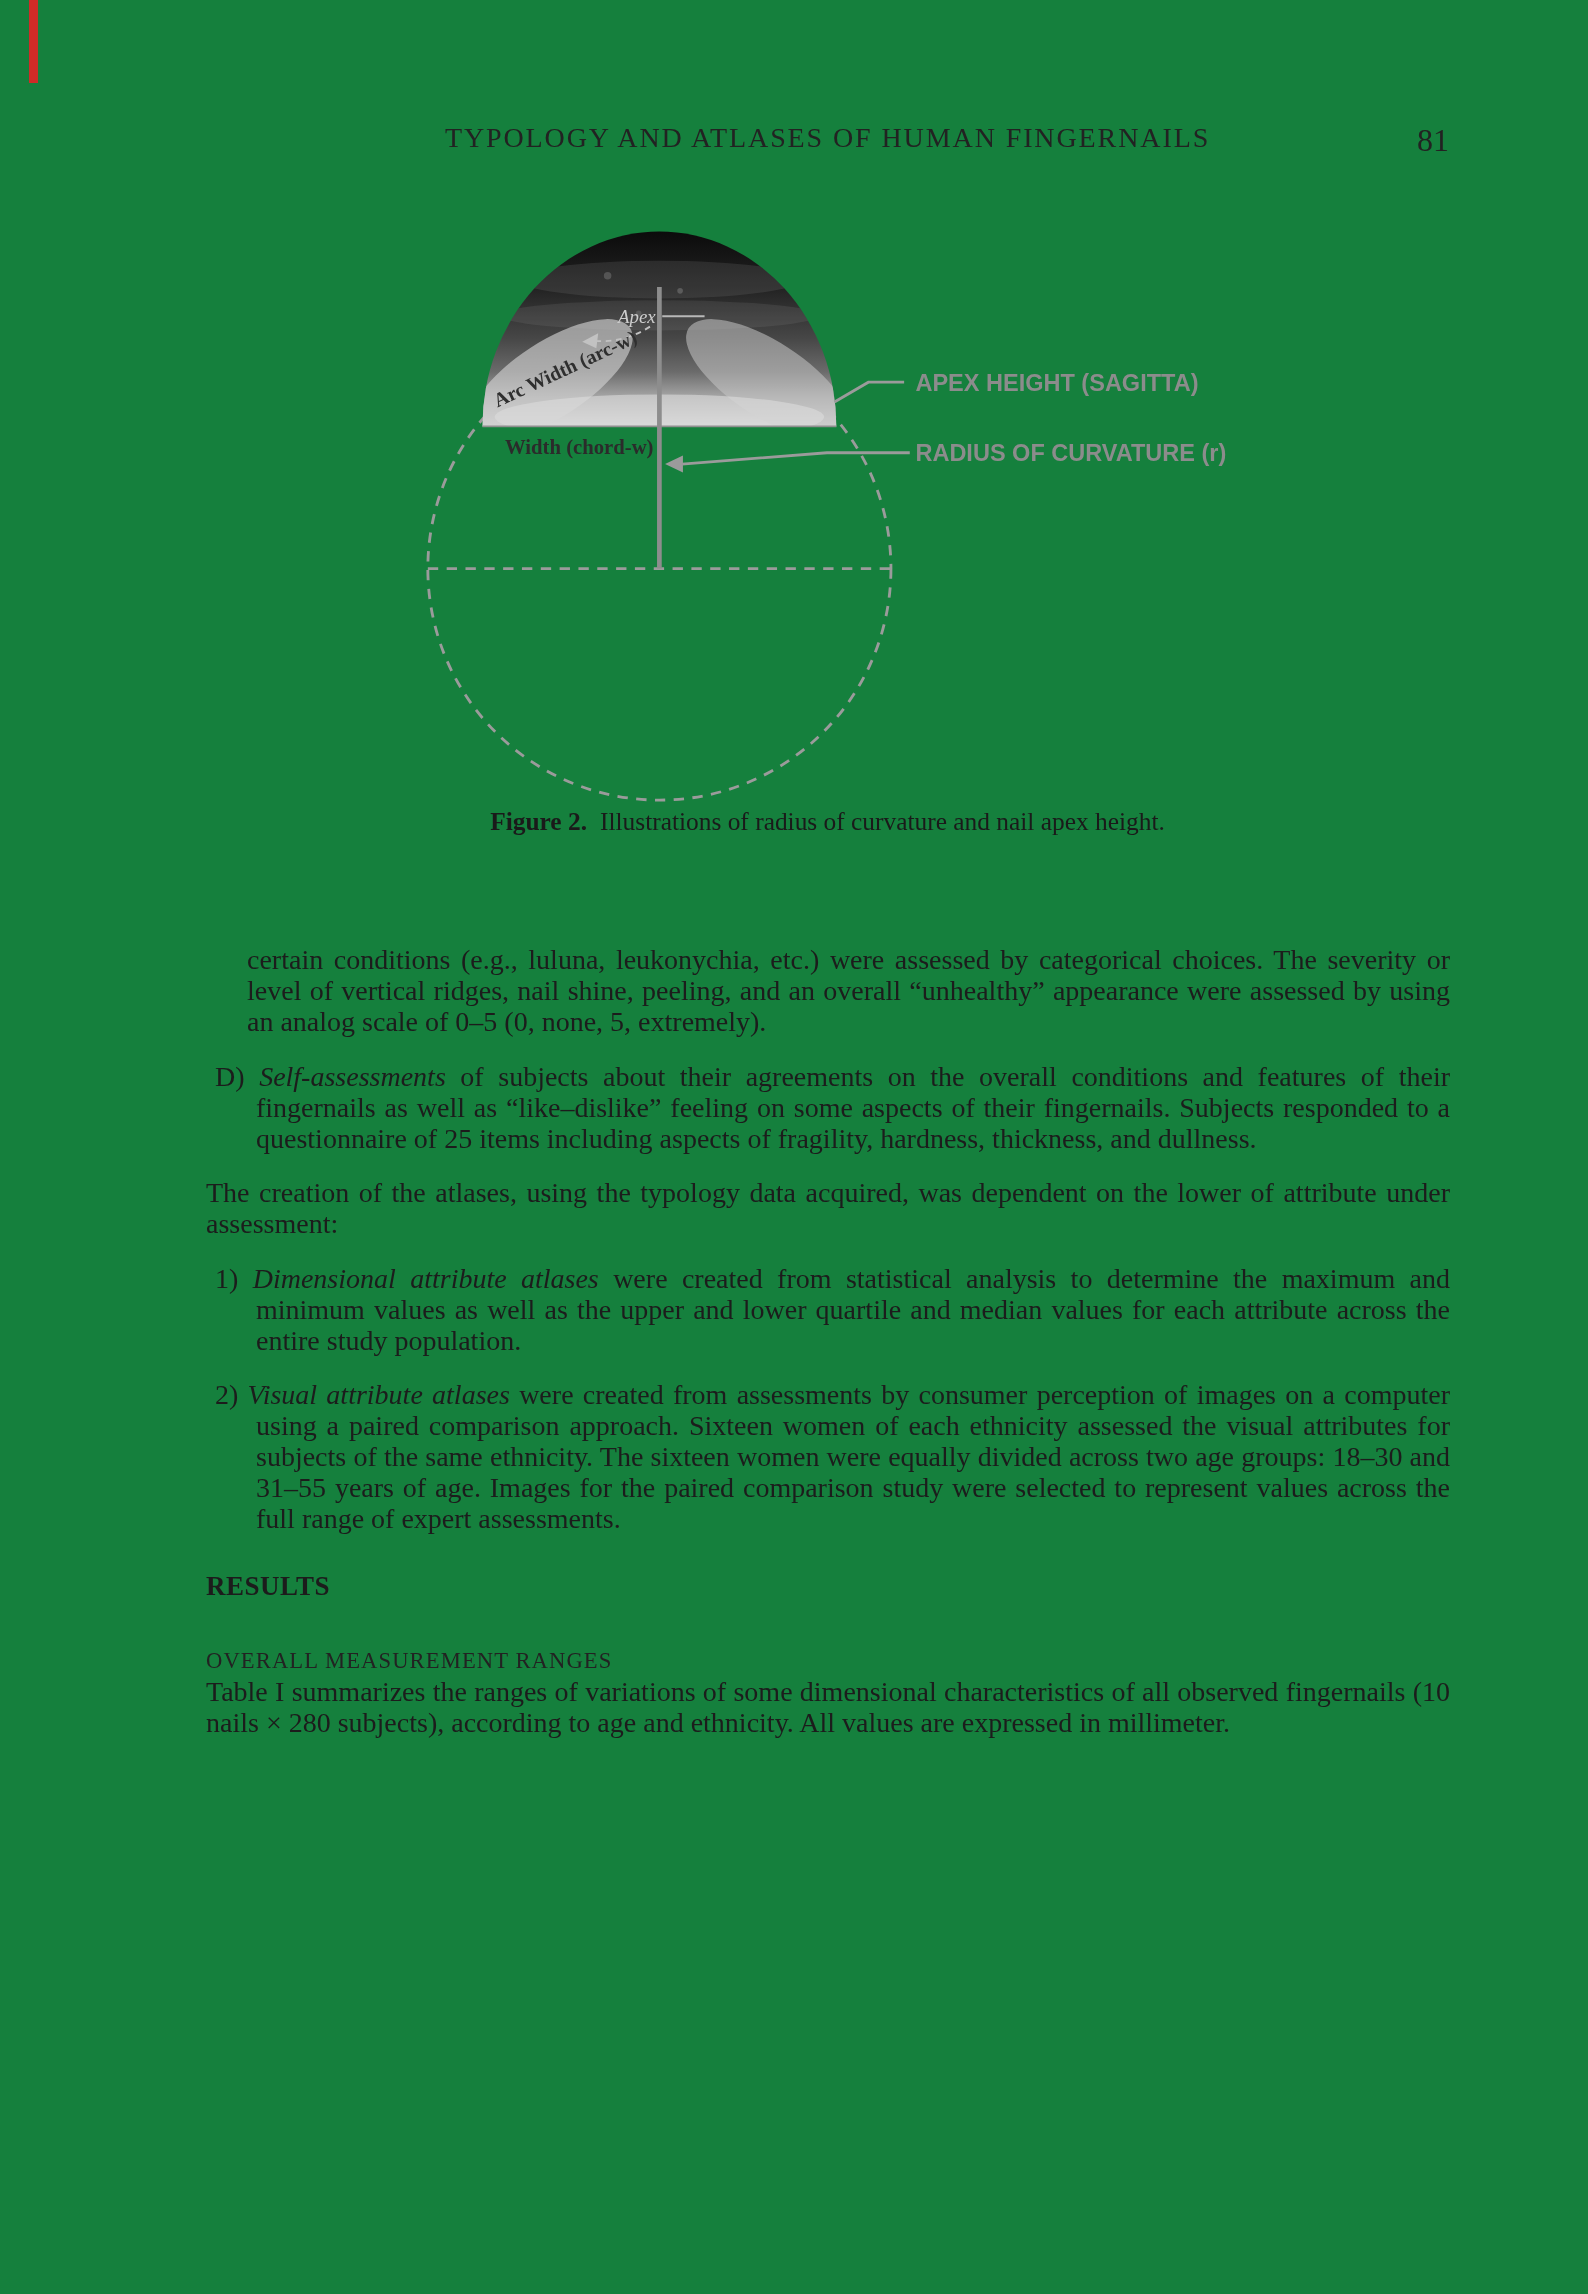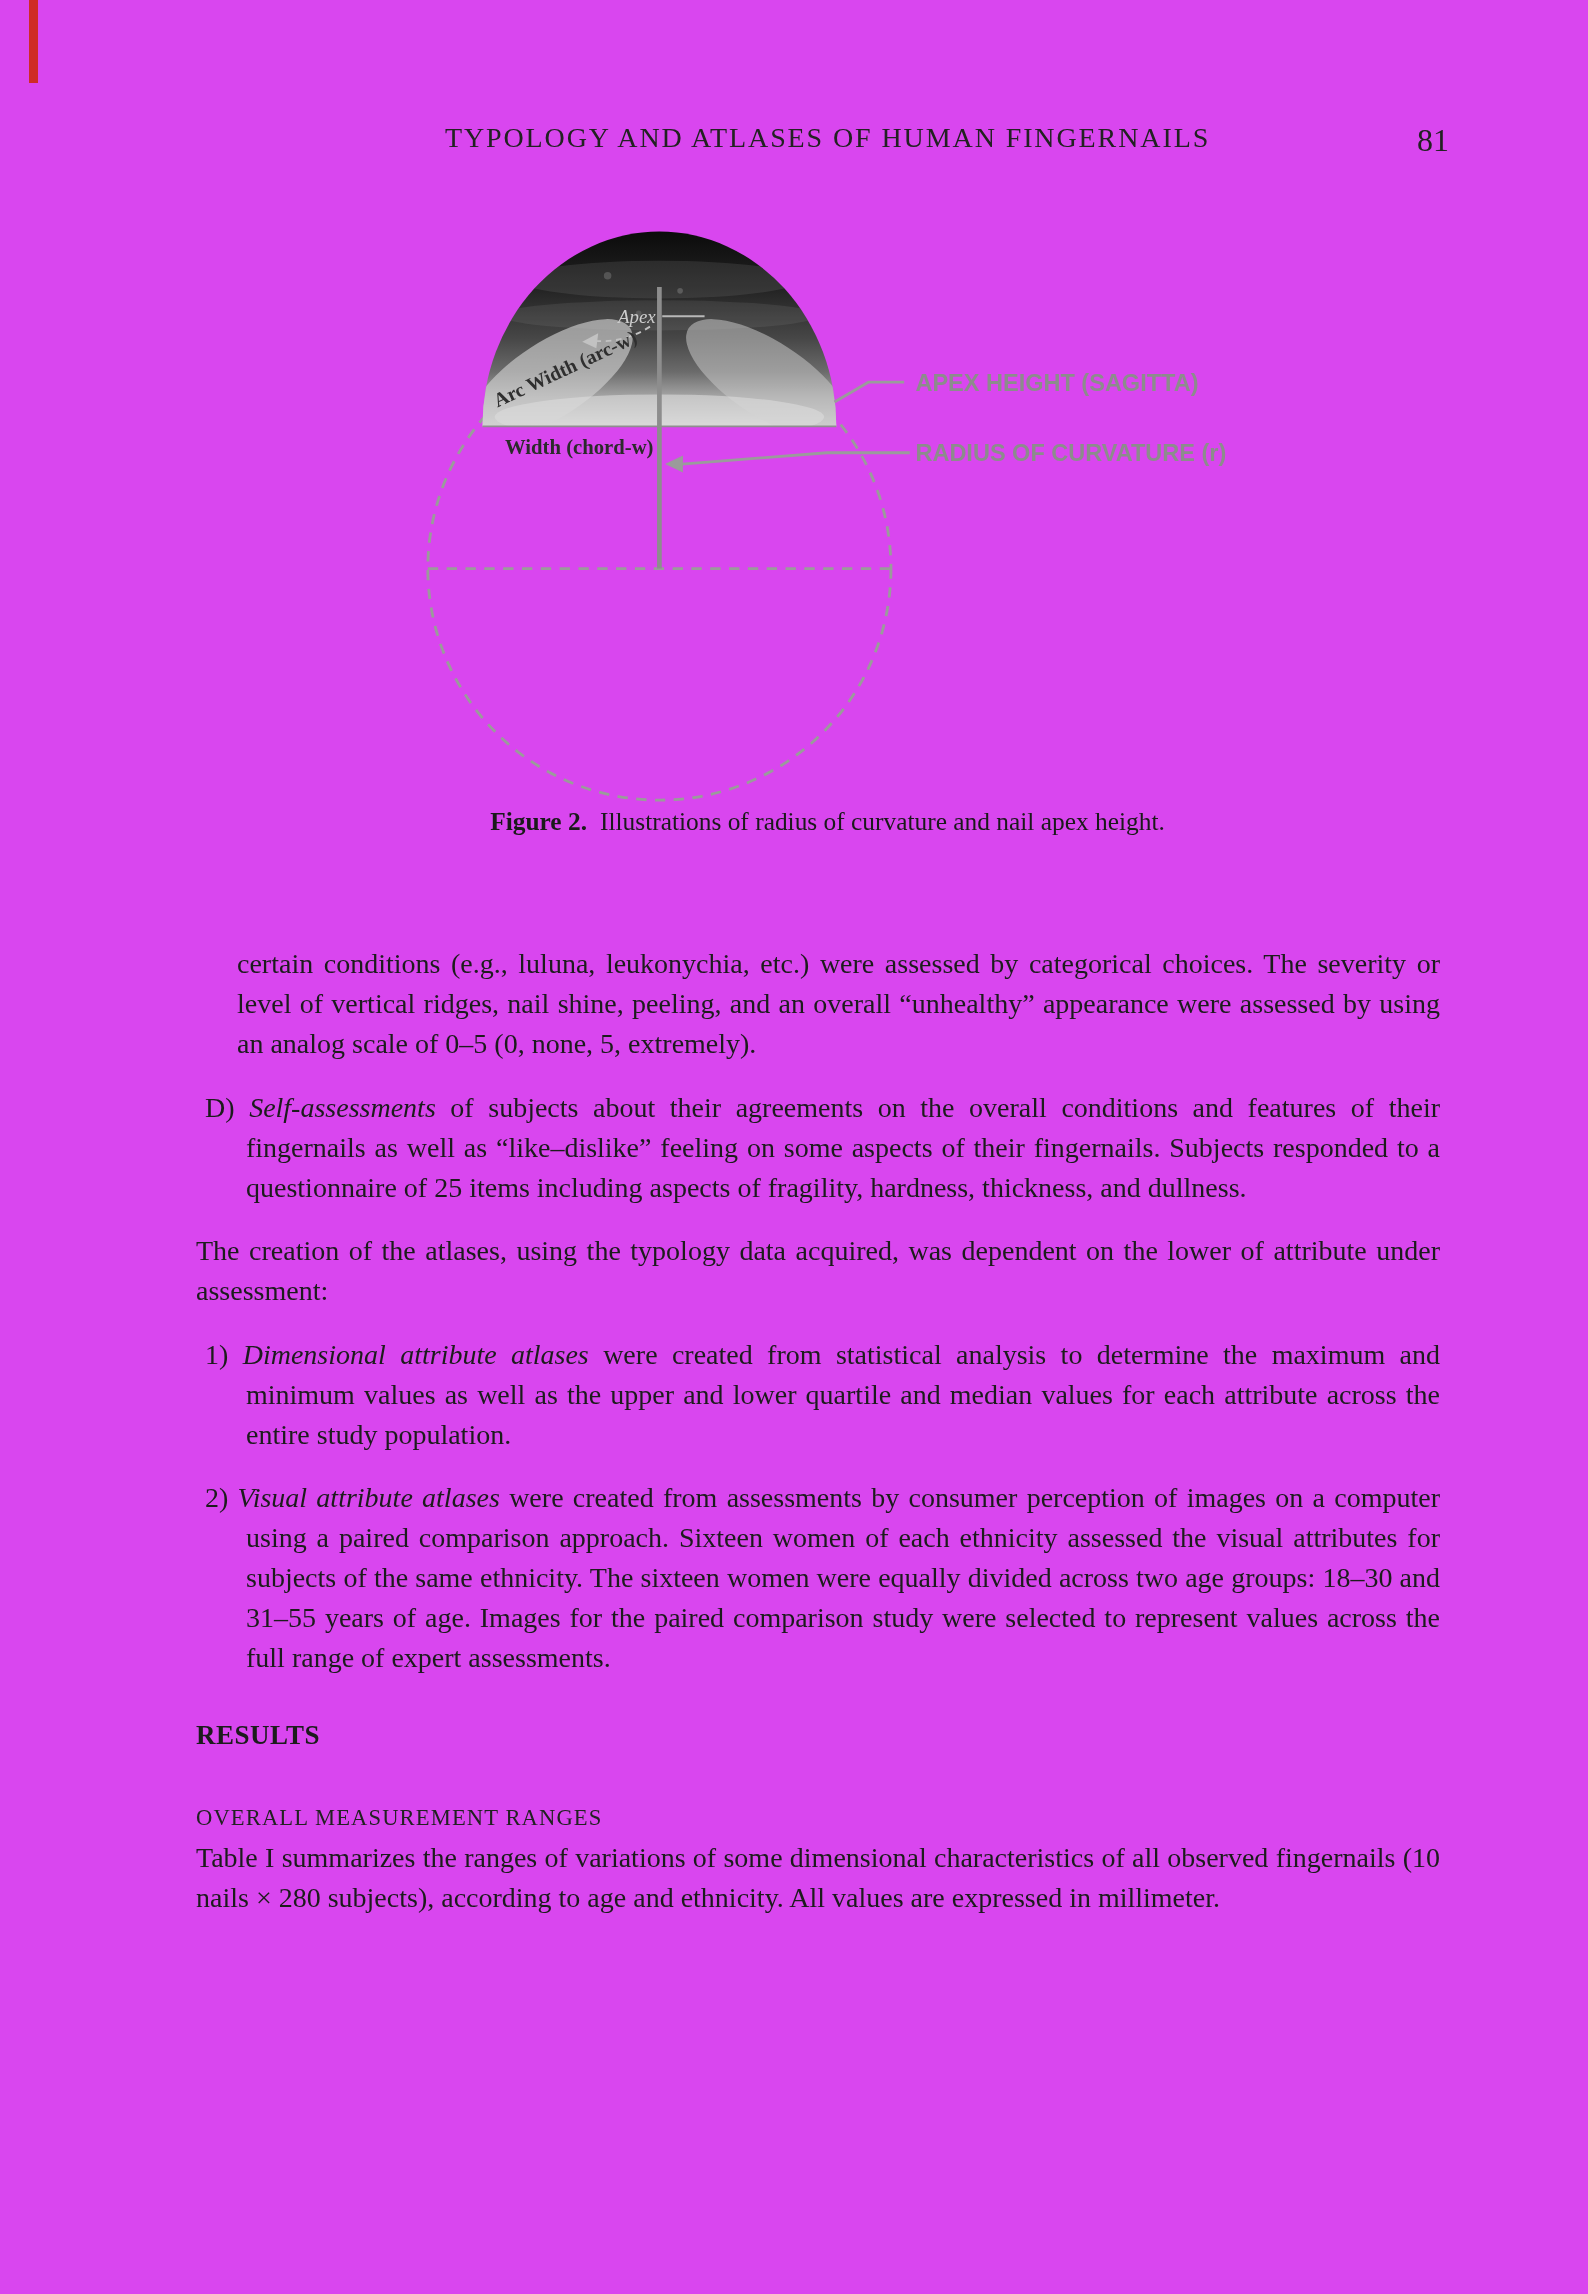--- a/index.html
+++ b/index.html
@@ -3,21 +3,21 @@
 <meta charset="utf-8">
 <title>Typology and Atlases of Human Fingernails — p. 81</title>
 <style>
   * { margin:0; padding:0; box-sizing:border-box; }
   html,body { background:#e9e9e9; }
   body {
     width:1589px; height:2295px; position:relative;
     font-family:"Liberation Serif", serif; color:#1c1c1c;
   }
   .page {
-    position:absolute; inset:0; background:#d946ef; overflow:hidden;
+    position:absolute; inset:0; background:#15803d; overflow:hidden;
   }
   .red-mark {
     position:absolute; left:29px; top:0; width:9.4px; height:83px;
     background:#cf2b27;
   }
   .running-head {
     position:absolute; left:206px; top:122px; width:1243px; height:41px;
   }
   .rh-title {
     text-align:center; font-size:28px; letter-spacing:1.9px; color:#222;
@@ -25,22 +25,22 @@
   .rh-folio {
     position:absolute; right:0; top:0; font-size:32px; color:#222;
   }
   .figure-svg { position:absolute; left:377px; top:221px; }
   .caption {
     position:absolute; left:206px; top:807px; width:1243px;
     text-align:center; font-size:25.4px; color:#1a1a1a;
   }
   .cap-label { font-weight:bold; margin-right:13px; }
   .body-text {
-    position:absolute; left:196px; top:944px; width:1244px;
-    font-size:28px; line-height:40px; text-align:justify;
+    position:absolute; left:206px; top:944px; width:1244px;
+    font-size:28px; line-height:31px; text-align:justify;
   }
   .body-text p { margin-bottom:23.5px; }
   .cont { padding-left:41px; }
   .hang { padding-left:41px; text-indent:-41px;margin-left:9px; }
   .body-text i { font-style:italic; }
   h2.results {
     font-size:27px; font-weight:bold; letter-spacing:0.5px;
     margin-top:37px; margin-bottom:0; text-align:left;
   }
   h3.subsection {

